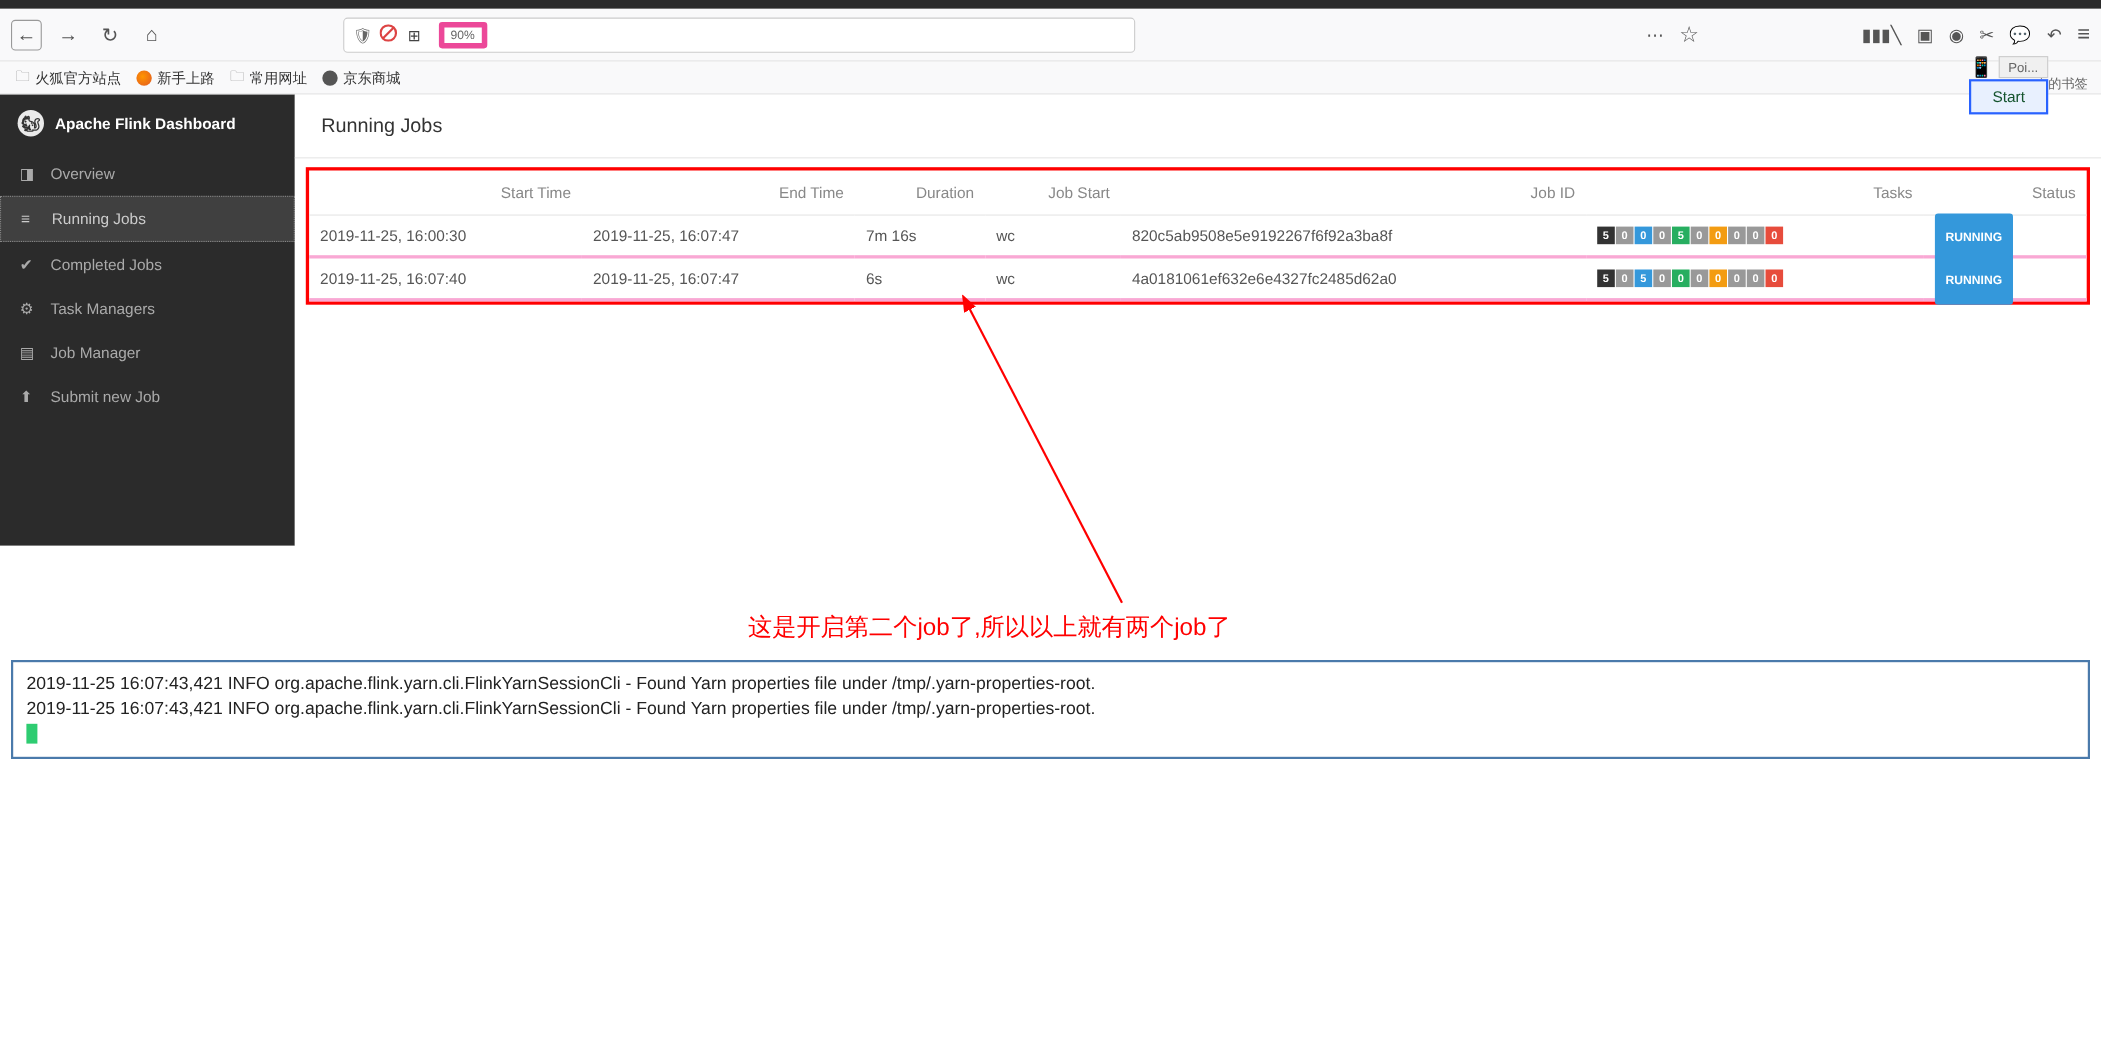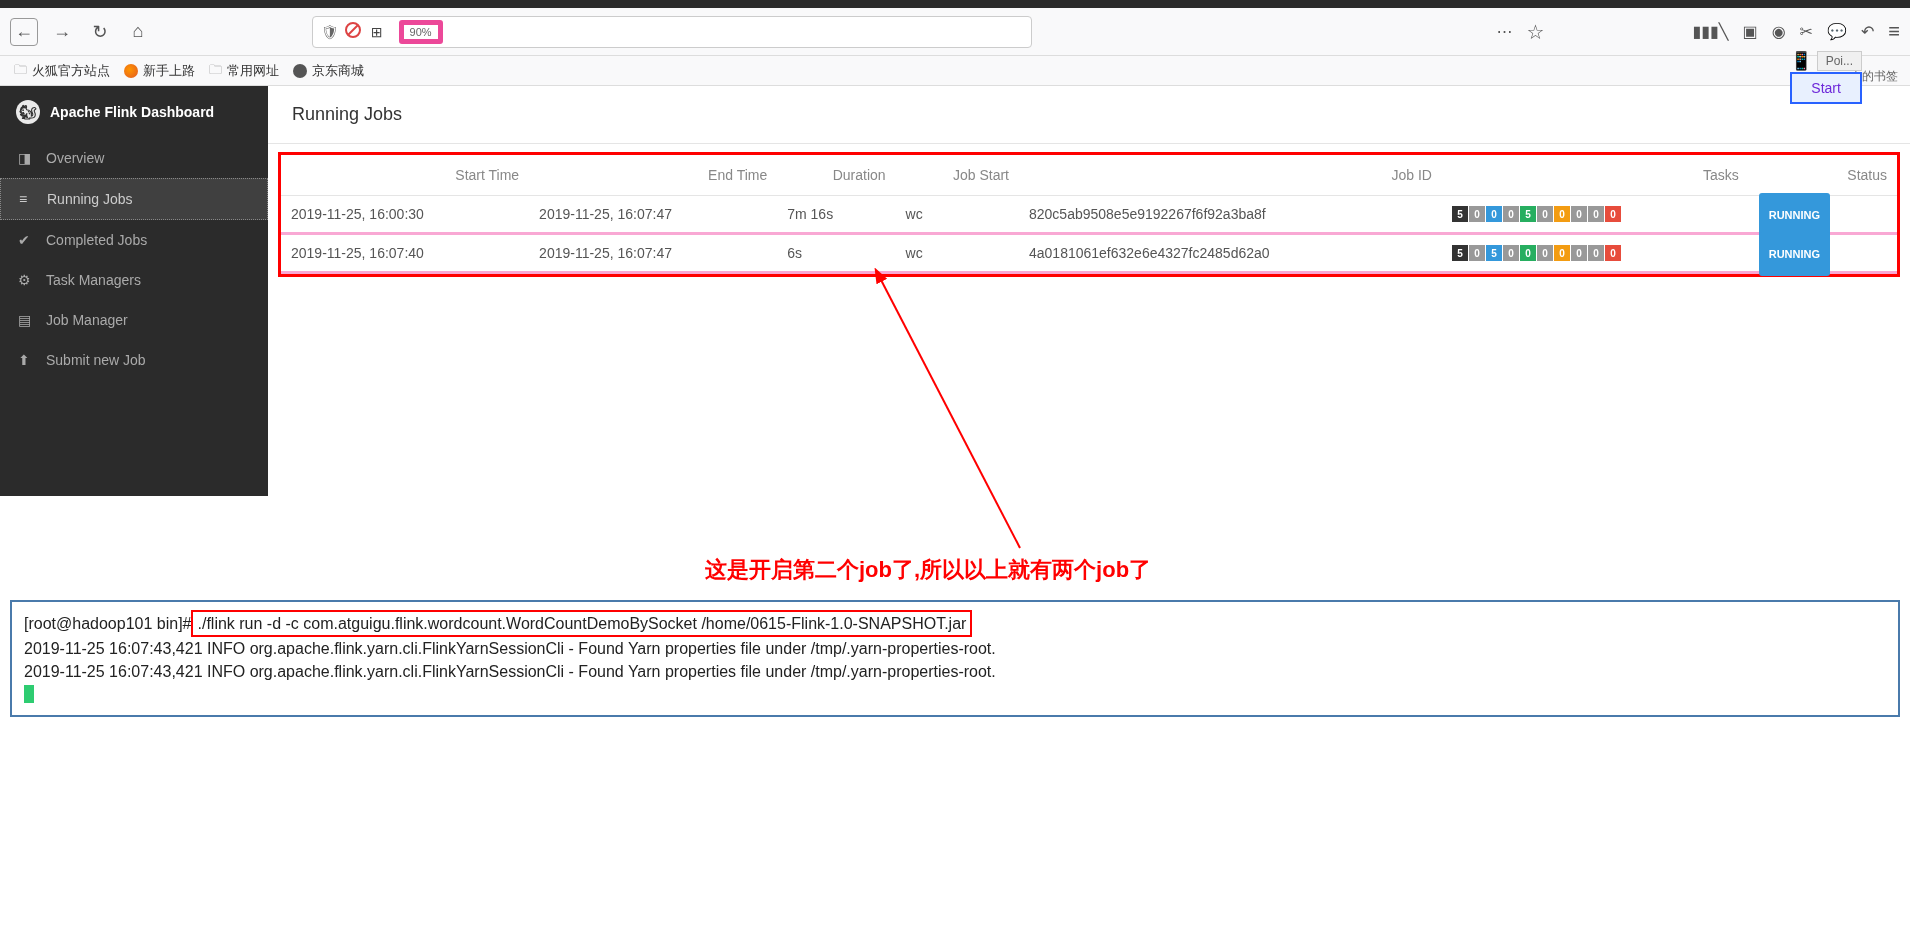--- a/index.html
+++ b/index.html
@@ -18,21 +18,21 @@
     .url-host { color: #333; }
     .zoom-box { border: 5px solid #ec4899; border-radius: 3px; padding: 1px 6px; font-size: 11px; color: #666; margin-left: 8px; }
     .qr-box { margin-right: 8px; color: #444; font-size: 14px; }
     
     .toolbar-right { margin-left: auto; display: flex; align-items: center; gap: 14px; color: #555; font-size: 16px; }
     .star { font-size: 20px; }
     .menu-bars { font-size: 20px; }
     
     .start-popup { position: absolute; right: 48px; top: 50px; z-index: 100; }
     .start-popup-top { background: #f0f0f0; border: 1px solid #ccc; padding: 2px 8px; font-size: 12px; color: #666; }
-    .start-btn-popup { background: #e8f0fe; border: 2px solid #2962ff; padding: 6px 18px; font-size: 14px; color: #6d28d9; text-align: center; }
+    .start-btn-popup { background: #e8f0fe; border: 2px solid #2962ff; padding: 6px 18px; font-size: 14px; color: #14532d; text-align: center; }
     .right-bookmark-text { position: absolute; right: 12px; top: 68px; font-size: 12px; color: #666; }
     
     .bookmarks-bar { display: flex; align-items: center; height: 30px; padding: 0 14px; gap: 14px; font-size: 13px; color: #333; border-bottom: 1px solid #ddd; background: #f9f9fa; }
     .bookmark-item { display: flex; align-items: center; gap: 5px; cursor: pointer; }
     .folder-icon { color: #999; }
     .ff-icon { width: 14px; height: 14px; background: radial-gradient(circle at 40% 40%, #ff9500, #e25822); border-radius: 50%; }
     .jd-icon { width: 14px; height: 14px; background: #555; border-radius: 50%; }
     
     .content-area { display: flex; height: 410px; }
     
@@ -56,21 +56,21 @@
     .task-box { width: 16px; height: 16px; font-size: 10px; color: #fff; display: flex; align-items: center; justify-content: center; font-weight: bold; }
     .tb-dark { background: #333; }
     .tb-gray { background: #999; }
     .tb-blue { background: #3498db; }
     .tb-green { background: #27ae60; }
     .tb-orange { background: #f39c12; }
     .tb-red { background: #e74c3c; }
     
     .status-badge { background: #3498db; color: #fff; padding: 16px 10px; border-radius: 3px; font-size: 11px; font-weight: bold; }
     
-    .annotation-text { position: absolute; left: 680px; top: 555px; color: #ff0000; font-size: 22px; font-weight: bold; margin-left: 25px; }
+    .annotation-text { position: absolute; left: 680px; top: 555px; color: #ff0000; font-size: 22px; font-weight: normal; }
     .arrow-svg { position: absolute; left: 870px; top: 268px; pointer-events: none; }
     
     .terminal { position: absolute; left: 10px; top: 600px; right: 10px; background: #fff; border: 2px solid #4a7aab; font-family: 'Courier New', monospace; font-size: 16px; padding: 8px 12px; line-height: 1.45; color: #222; }
     .cmd-box { border: 2px solid #ff0000; display: inline-block; padding: 0 4px; }
     .cursor-block { display: inline-block; width: 10px; height: 18px; background: #2ecc71; vertical-align: middle; }
     .watermark { position: absolute; right: 20px; bottom: 10px; font-size: 12px; color: #ccc; }
   </style>
 </head>
 <body>
 
@@ -238,21 +238,18 @@
       <marker id="ah" markerWidth="10" markerHeight="10" refX="2" refY="3" orient="auto">
         <path d="M0,0 L0,6 L8,3 z" fill="#ff0000"></path>
       </marker>
     </defs>
   <line x1="150" y1="280" x2="10" y2="10" stroke="#ff0000" stroke-width="2" marker-end="url(#ah)"></line>
 </svg>
 
 <div class="annotation-text">这是开启第二个job了,所以以上就有两个job了</div>
 
 <div class="terminal">
-  <div>
-    <span>[root@hadoop101 bin]#</span><span class="cmd-box"> ./flink run -d -c com.atguigu.flink.wordcount.WordCountDemoBySocket /home/0615-Flink-1.0-SNAPSHOT.jar </span>
-  </div>
   <div>2019-11-25 16:07:43,421 INFO  org.apache.flink.yarn.cli.FlinkYarnSessionCli                 - Found Yarn properties file under /tmp/.yarn-properties-root.</div>
   <div>2019-11-25 16:07:43,421 INFO  org.apache.flink.yarn.cli.FlinkYarnSessionCli                 - Found Yarn properties file under /tmp/.yarn-properties-root.</div>
   <span class="cursor-block"></span>
 </div>
 
 <div class="watermark"></div>
 
 </body></html>

